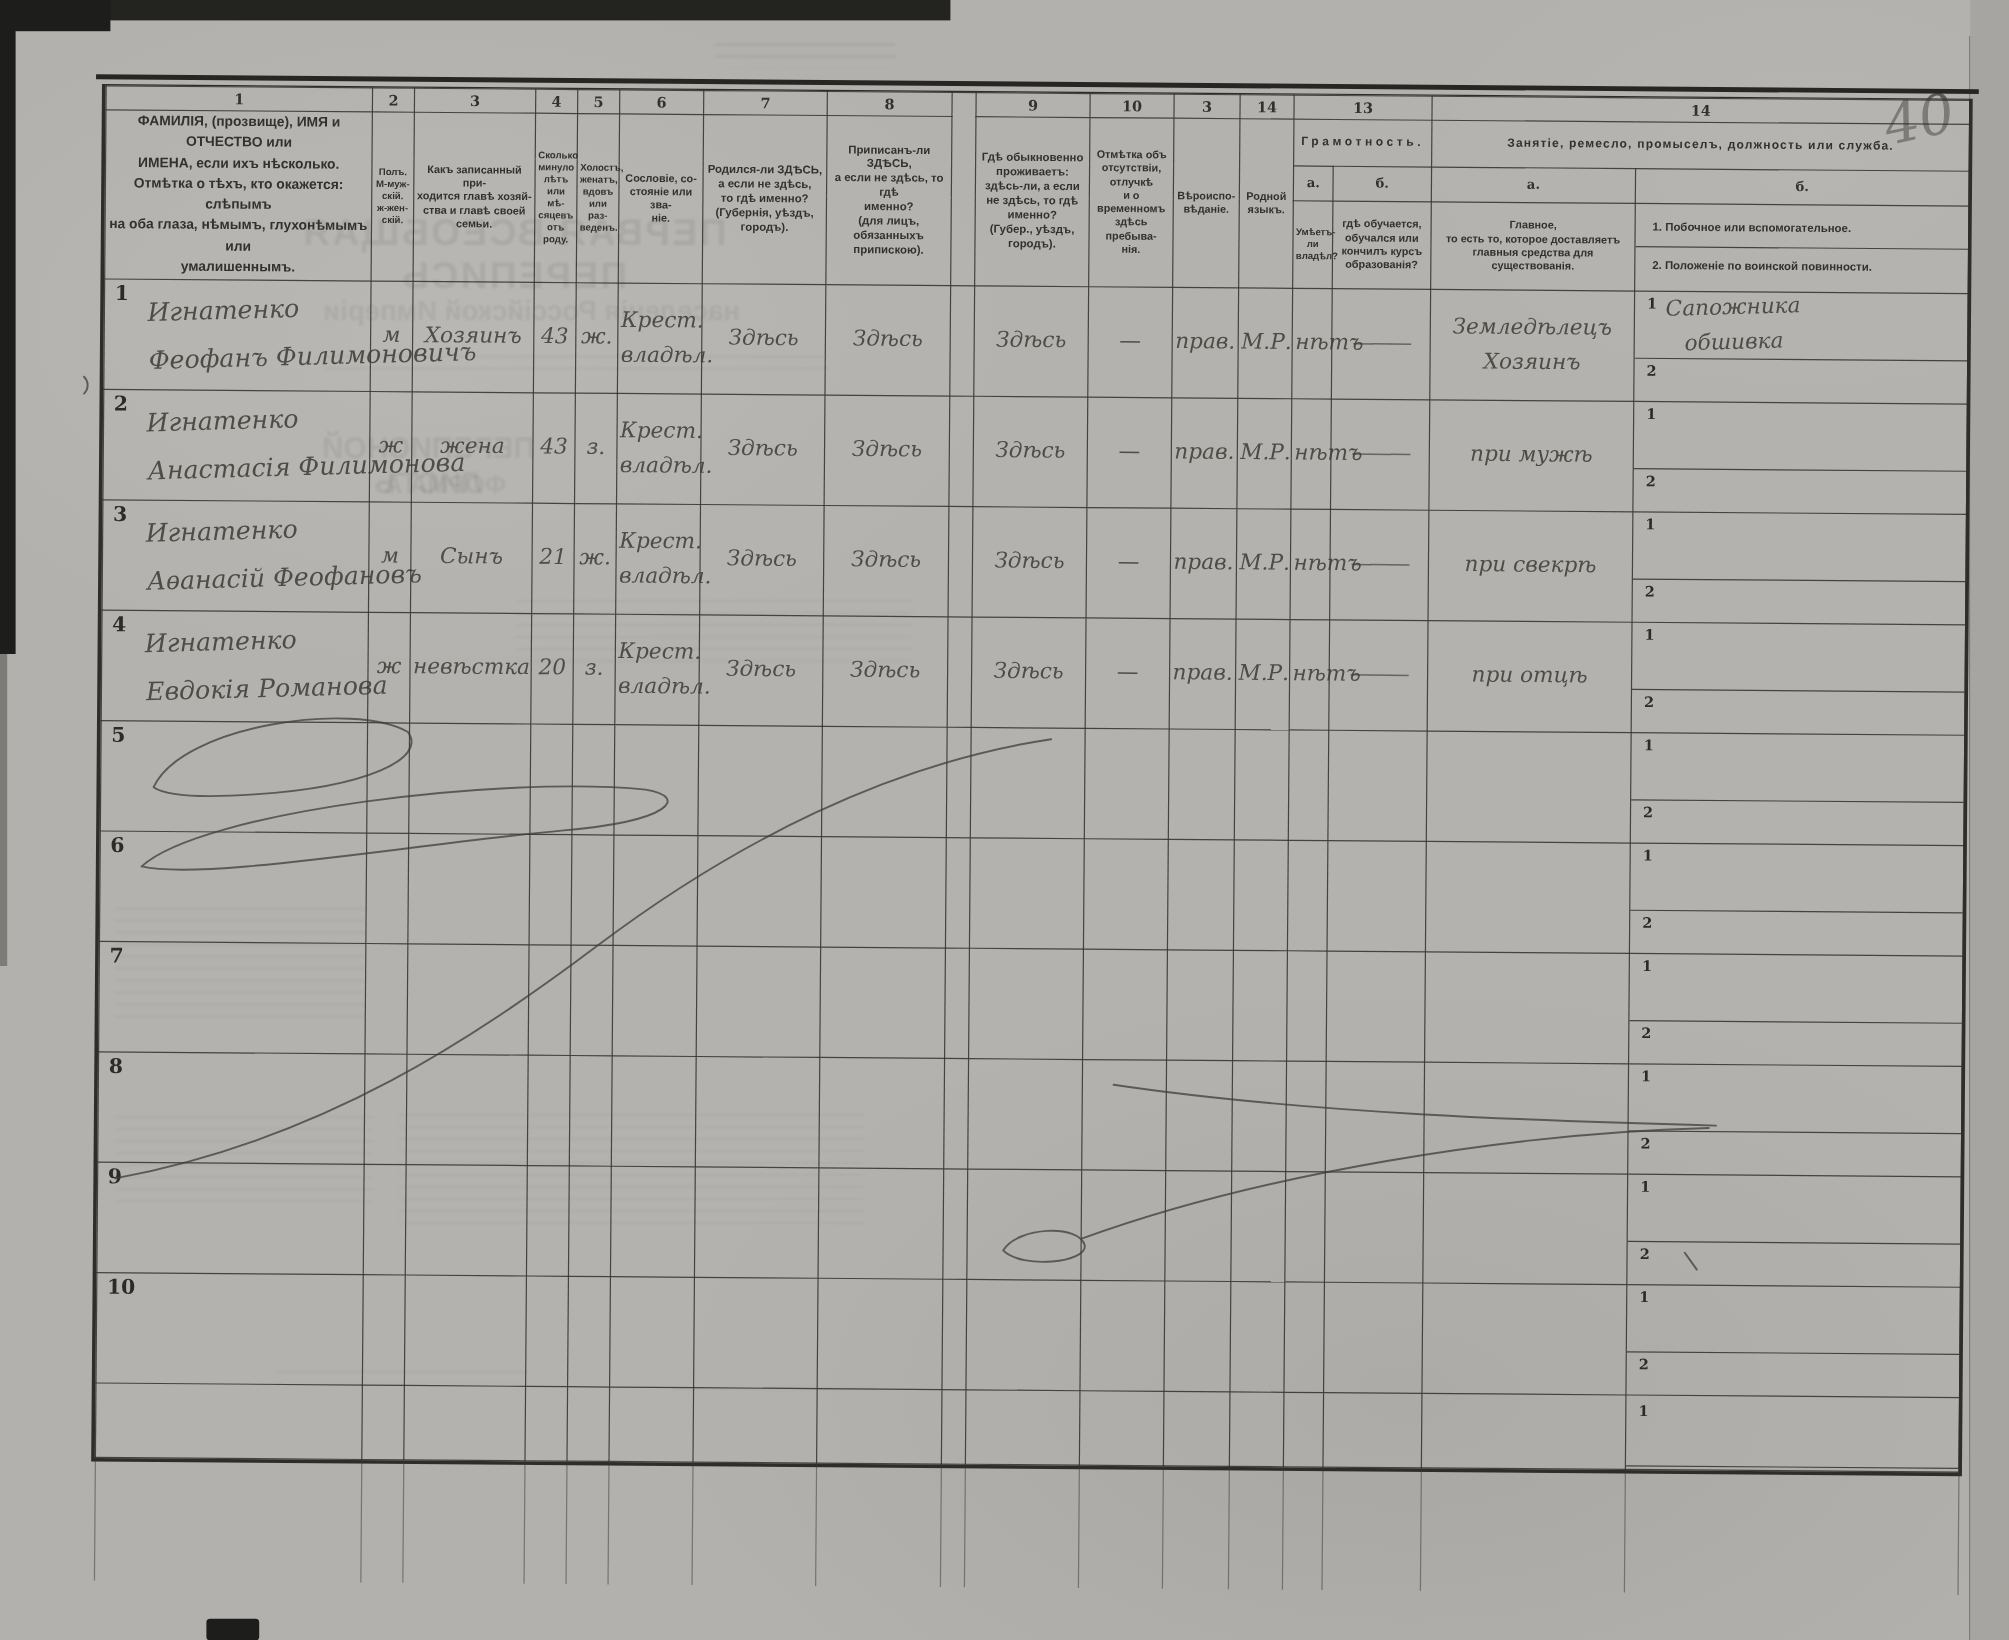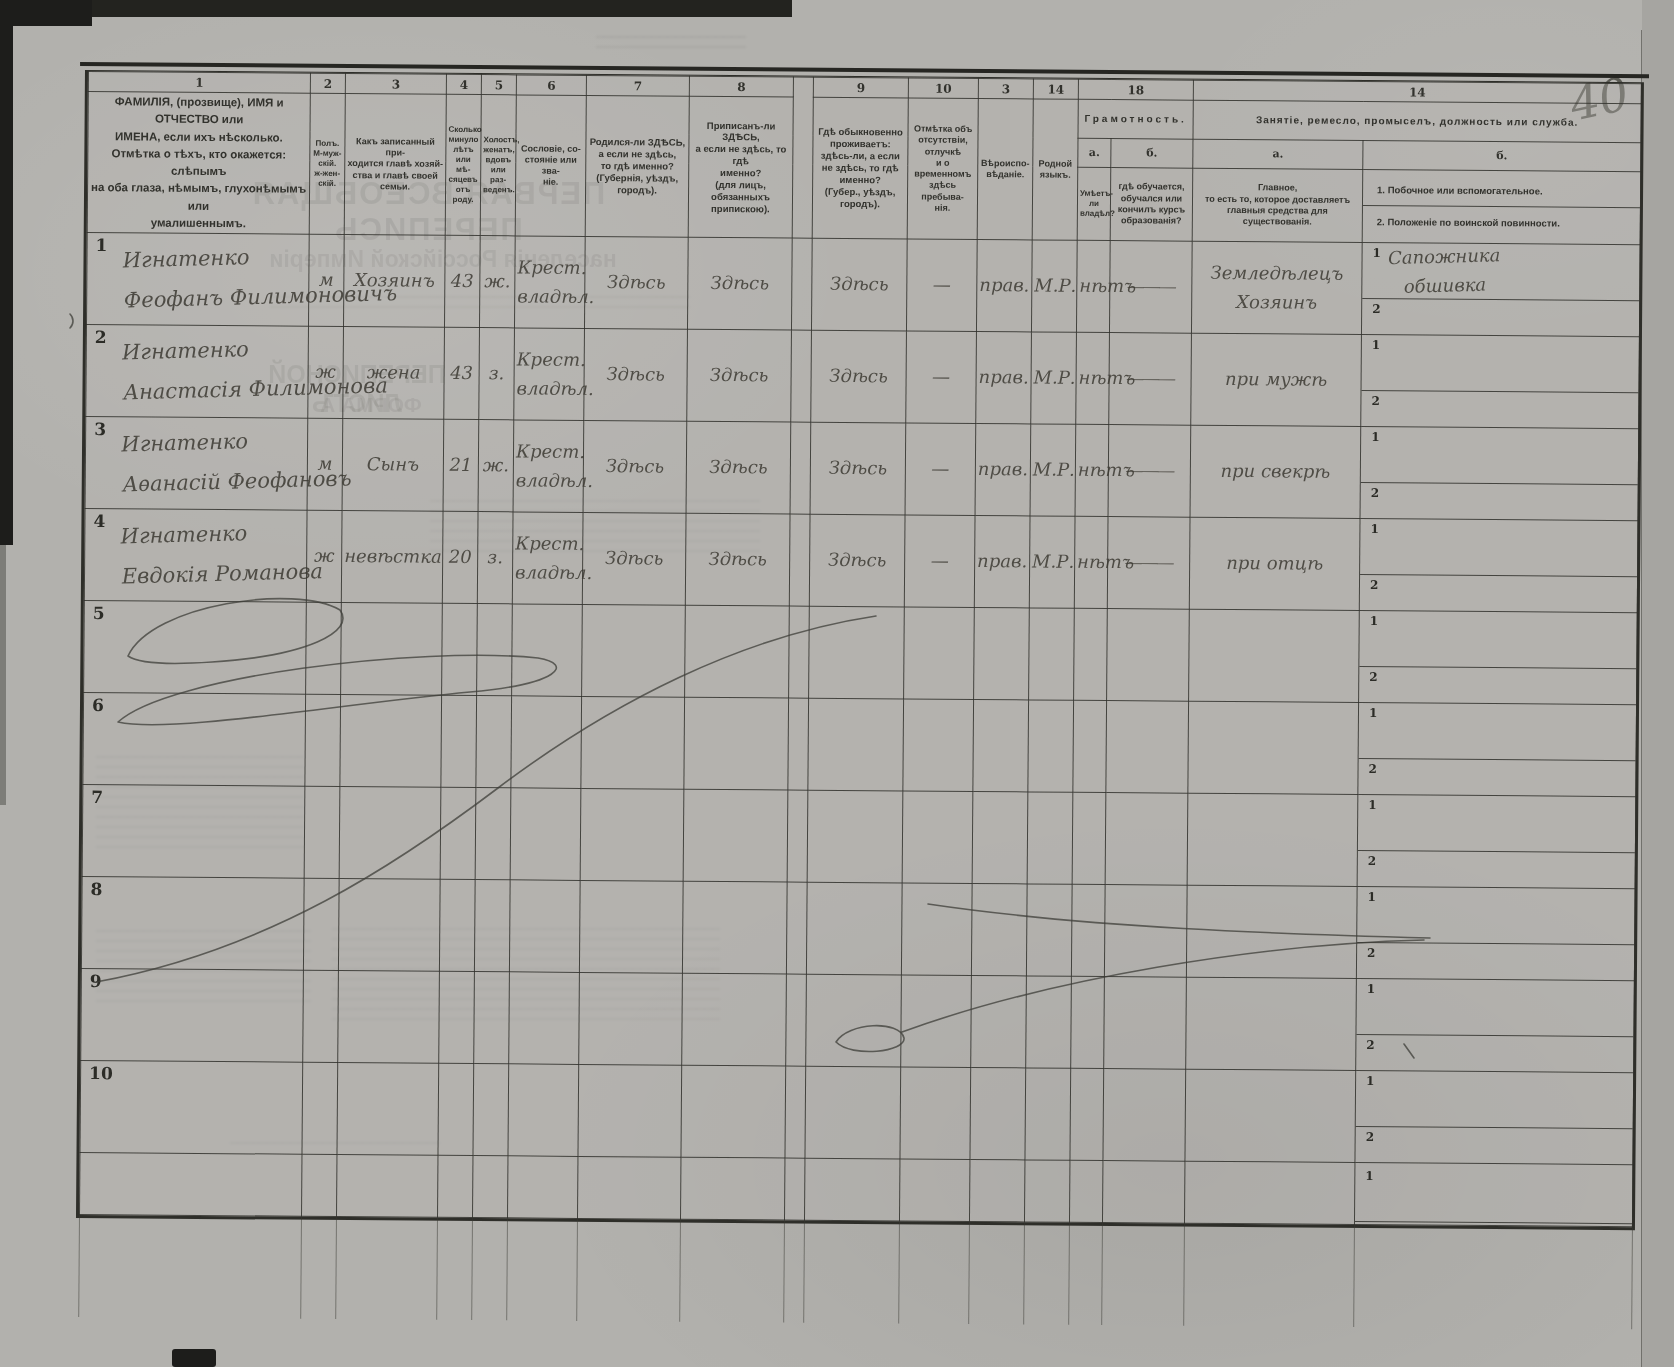--- a/index.html
+++ b/index.html
@@ -129,21 +129,21 @@
         <td>4</td>
         <td>5</td>
         <td>6</td>
         <td>7</td>
         <td>8</td>
         <td rowspan="4"></td>
         <td>9</td>
         <td>10</td>
         <td>3</td>
         <td>14</td>
-        <td colspan="2">18</td>
+        <td colspan="2">13</td>
         <td colspan="2">14</td>
       </tr>
       <tr style="height:34px">
         <td rowspan="3" class="hdr c1desc">ФАМИЛІЯ, (прозвище), ИМЯ и ОТЧЕСТВО или
 ИМЕНА, если ихъ нѣсколько.
 Отмѣтка о тѣхъ, кто окажется: слѣпымъ
 на оба глаза, нѣмымъ, глухонѣмымъ или
 умалишеннымъ.</td>
         <td rowspan="3" class="hdr tiny">Полъ.
 М-муж-

